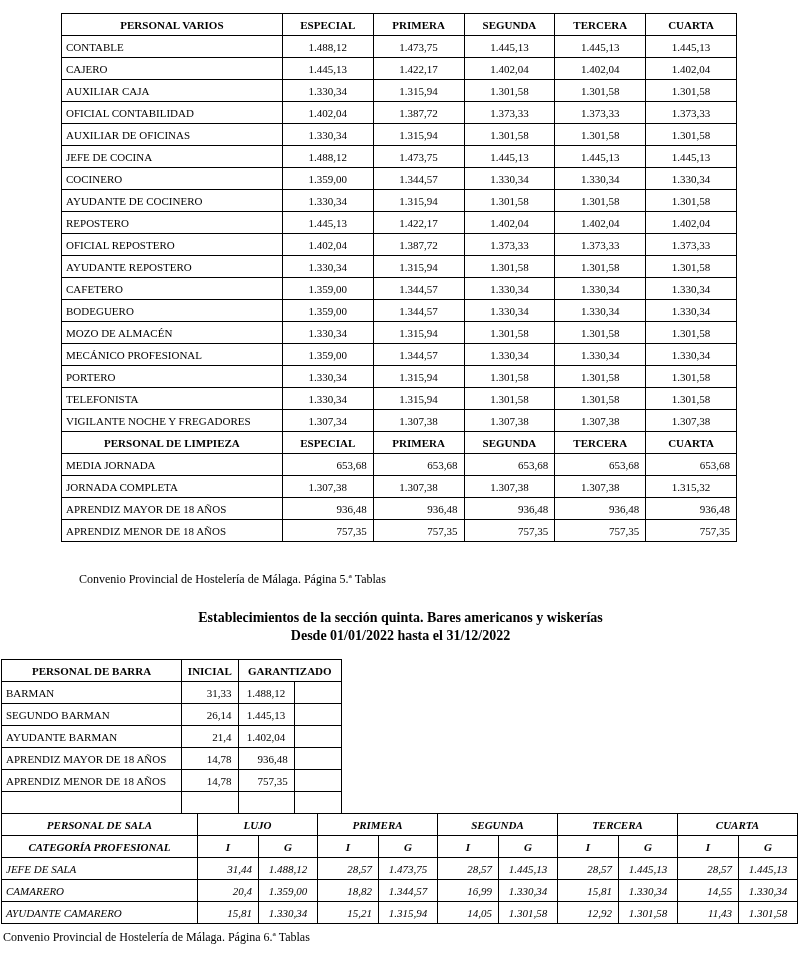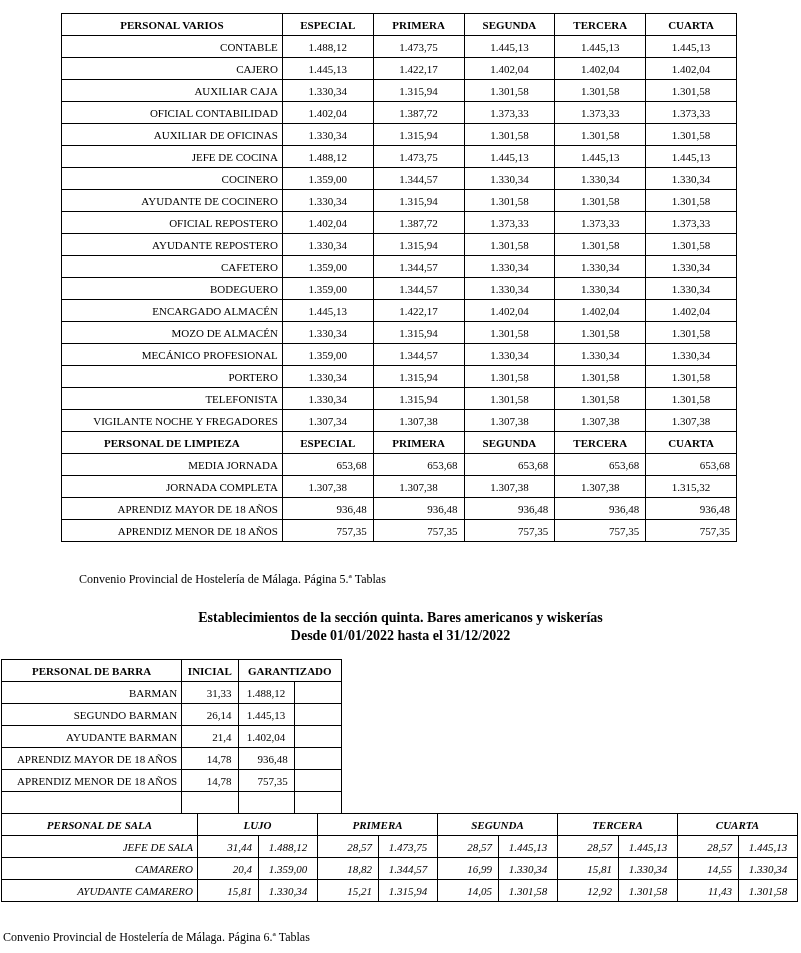--- a/index.html
+++ b/index.html
@@ -1,21 +1,21 @@
 <!DOCTYPE html>
 <html><head>
 <meta charset="utf-8">
 <style>
   html, body { margin: 0; padding: 0; background: #ffffff; }
   body { width: 801px; height: 953px; position: relative; overflow: hidden;
          font-family: "Liberation Serif", "DejaVu Serif", serif; color: #000; }
   table { border-collapse: collapse; position: absolute; font-size: 11px; }
   td, th { border: 1px solid #000; padding: 0 4px; height: 21px; box-sizing: border-box; white-space: nowrap; }
   th { font-weight: bold; text-align: center; font-size: 11px; }
-  td.lbl { text-align: right; }
+  td.lbl { text-align: left; }
   td.num { text-align: center; }
   td.numr { text-align: right; padding-right: 6px; }
   #t1 { left: 61px; top: 13px; width: 676px; }
   #t1 col.c0 { width: 221px; }
   #t1 col.cn { width: 91px; }
   #t1 td, #t1 th { height: 22px; }
   .caption { position: absolute; font-size: 12px; }
   #cap1 { left: 79px; top: 572px; }
   .heading { position: absolute; left: 0; width: 801px; text-align: center; font-weight: bold; font-size: 14px; }
   #h1 { top: 610px; }
@@ -114,20 +114,28 @@
       </tr>
       <tr>
         <td class="lbl">AYUDANTE DE COCINERO</td>
         <td class="num">1.330,34</td>
         <td class="num">1.315,94</td>
         <td class="num">1.301,58</td>
         <td class="num">1.301,58</td>
         <td class="num">1.301,58</td>
       </tr>
       <tr>
+        <td class="lbl">REPOSTERO</td>
+        <td class="num">1.445,13</td>
+        <td class="num">1.422,17</td>
+        <td class="num">1.402,04</td>
+        <td class="num">1.402,04</td>
+        <td class="num">1.402,04</td>
+      </tr>
+      <tr>
         <td class="lbl">OFICIAL REPOSTERO</td>
         <td class="num">1.402,04</td>
         <td class="num">1.387,72</td>
         <td class="num">1.373,33</td>
         <td class="num">1.373,33</td>
         <td class="num">1.373,33</td>
       </tr>
       <tr>
         <td class="lbl">AYUDANTE REPOSTERO</td>
         <td class="num">1.330,34</td>
@@ -144,28 +152,20 @@
         <td class="num">1.330,34</td>
         <td class="num">1.330,34</td>
       </tr>
       <tr>
         <td class="lbl">BODEGUERO</td>
         <td class="num">1.359,00</td>
         <td class="num">1.344,57</td>
         <td class="num">1.330,34</td>
         <td class="num">1.330,34</td>
         <td class="num">1.330,34</td>
-      </tr>
-      <tr>
-        <td class="lbl">ENCARGADO ALMACÉN</td>
-        <td class="num">1.445,13</td>
-        <td class="num">1.422,17</td>
-        <td class="num">1.402,04</td>
-        <td class="num">1.402,04</td>
-        <td class="num">1.402,04</td>
       </tr>
       <tr>
         <td class="lbl">MOZO DE ALMACÉN</td>
         <td class="num">1.330,34</td>
         <td class="num">1.315,94</td>
         <td class="num">1.301,58</td>
         <td class="num">1.301,58</td>
         <td class="num">1.301,58</td>
       </tr>
       <tr>
@@ -322,20 +322,33 @@
   </colgroup>
   <thead>
     <tr>
       <th>PERSONAL DE SALA</th>
       <th colspan="2">LUJO</th>
       <th colspan="2">PRIMERA</th>
       <th colspan="2">SEGUNDA</th>
       <th colspan="2">TERCERA</th>
       <th colspan="2">CUARTA</th>
     </tr>
+    <tr id="t3-sub">
+        <th>CATEGORÍA PROFESIONAL</th>
+        <th>I</th>
+        <th>G</th>
+        <th>I</th>
+        <th>G</th>
+        <th>I</th>
+        <th>G</th>
+        <th>I</th>
+        <th>G</th>
+        <th>I</th>
+        <th>G</th>
+      </tr>
   </thead>
   <tbody id="t3-body">
       <tr>
         <td class="lbl">JEFE DE SALA</td>
         <td class="numr">31,44</td>
         <td class="num">1.488,12</td>
         <td class="numr">28,57</td>
         <td class="num">1.473,75</td>
         <td class="numr">28,57</td>
         <td class="num">1.445,13</td>

